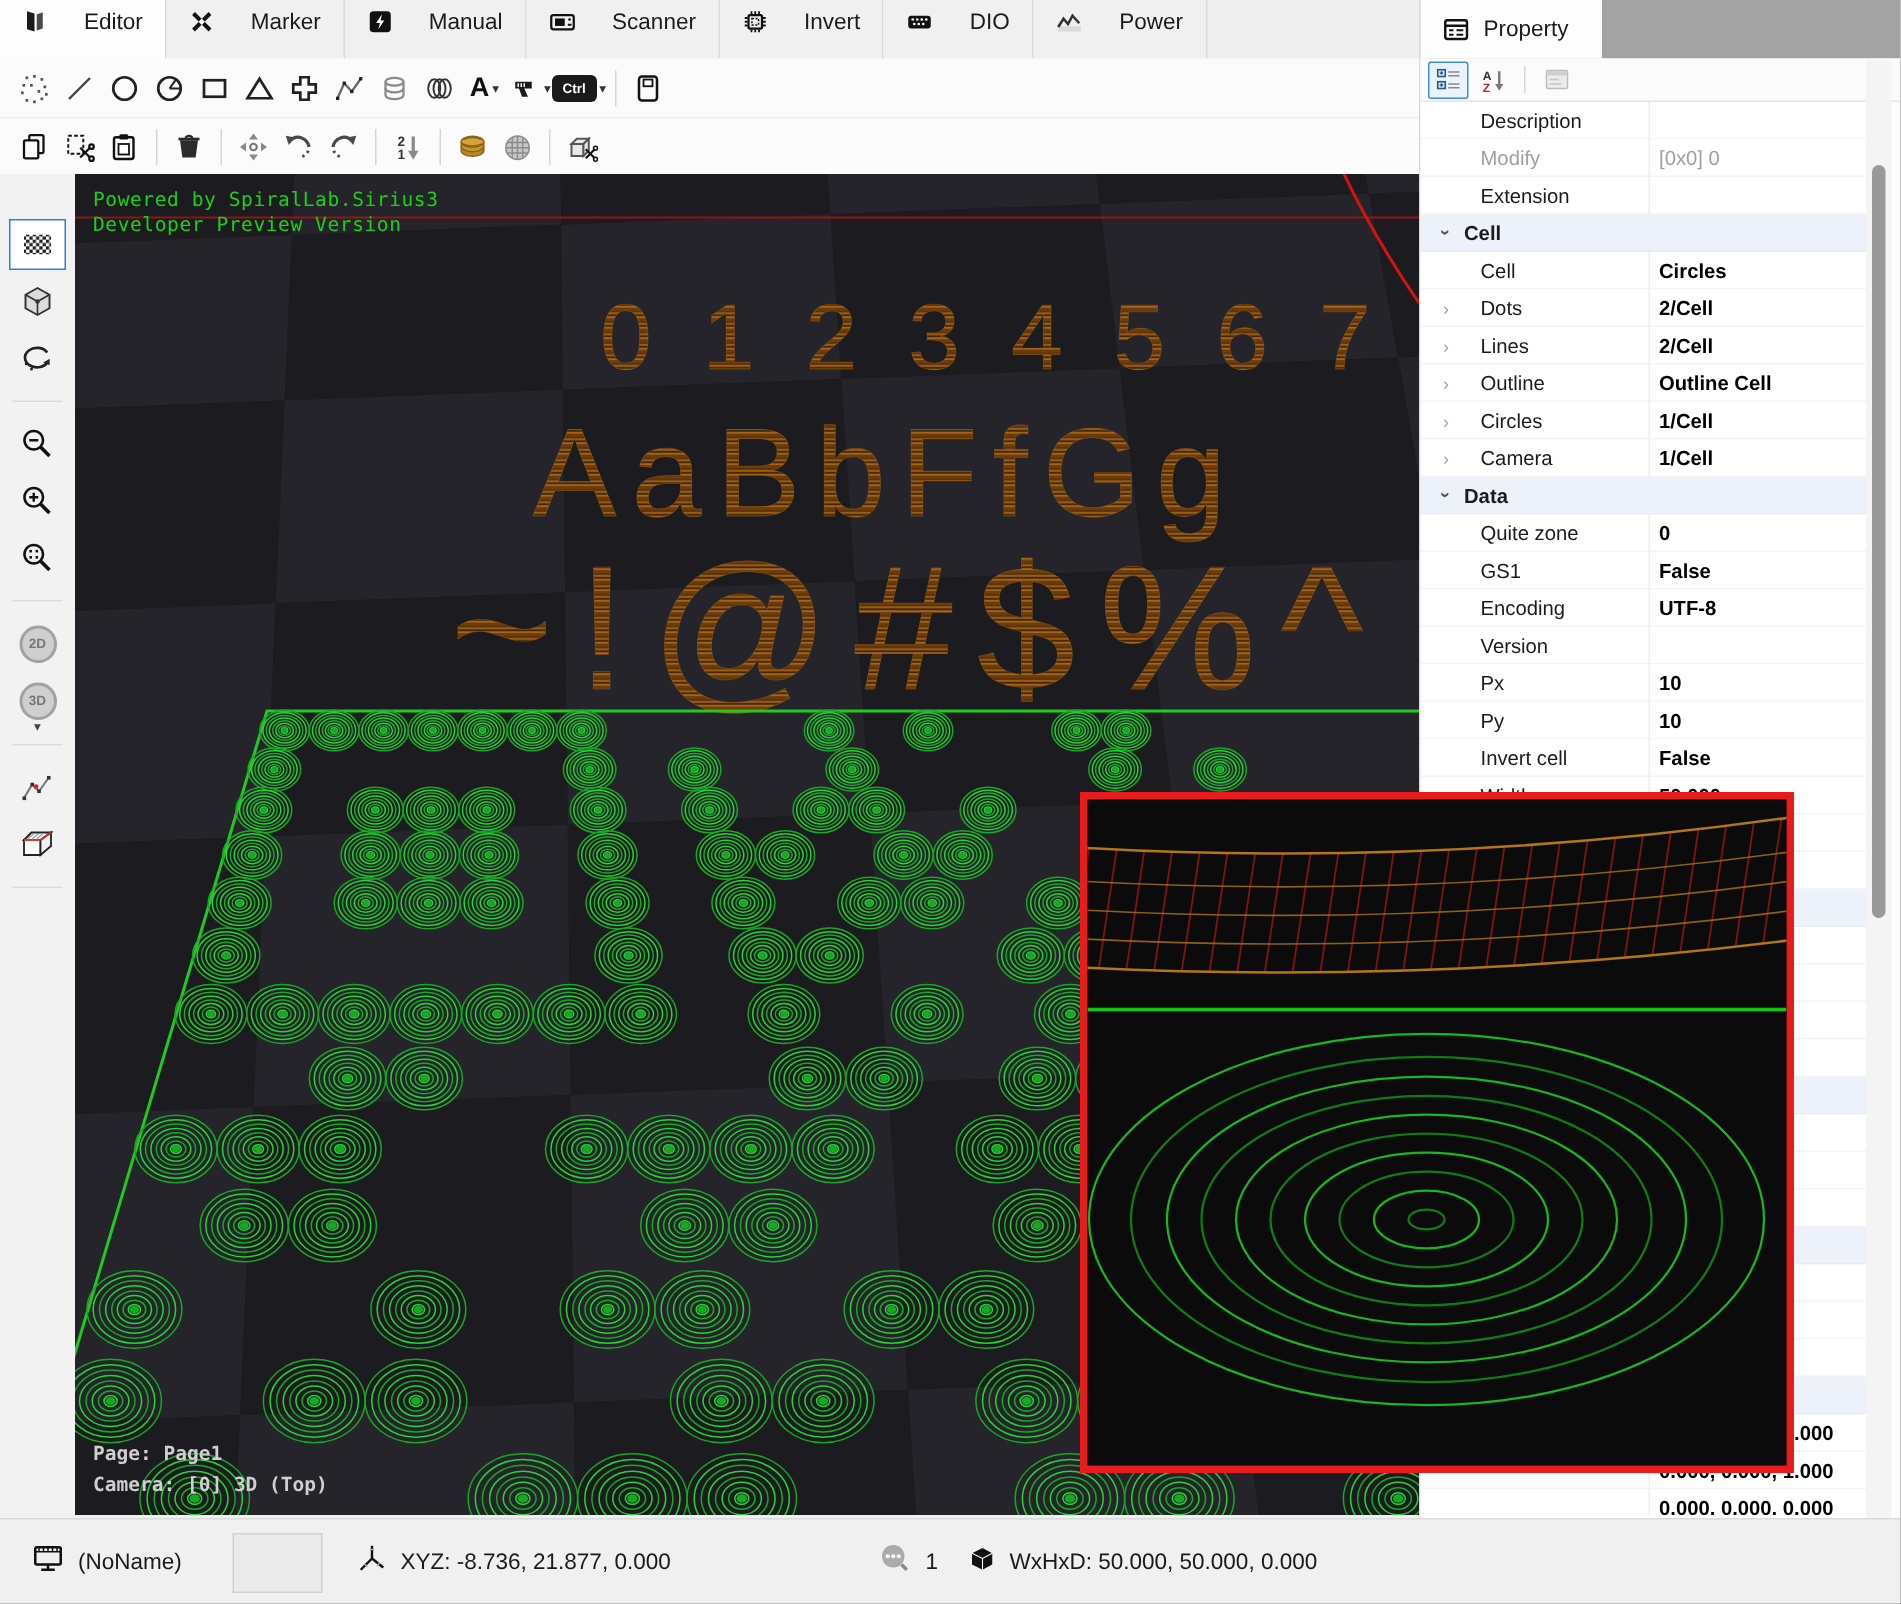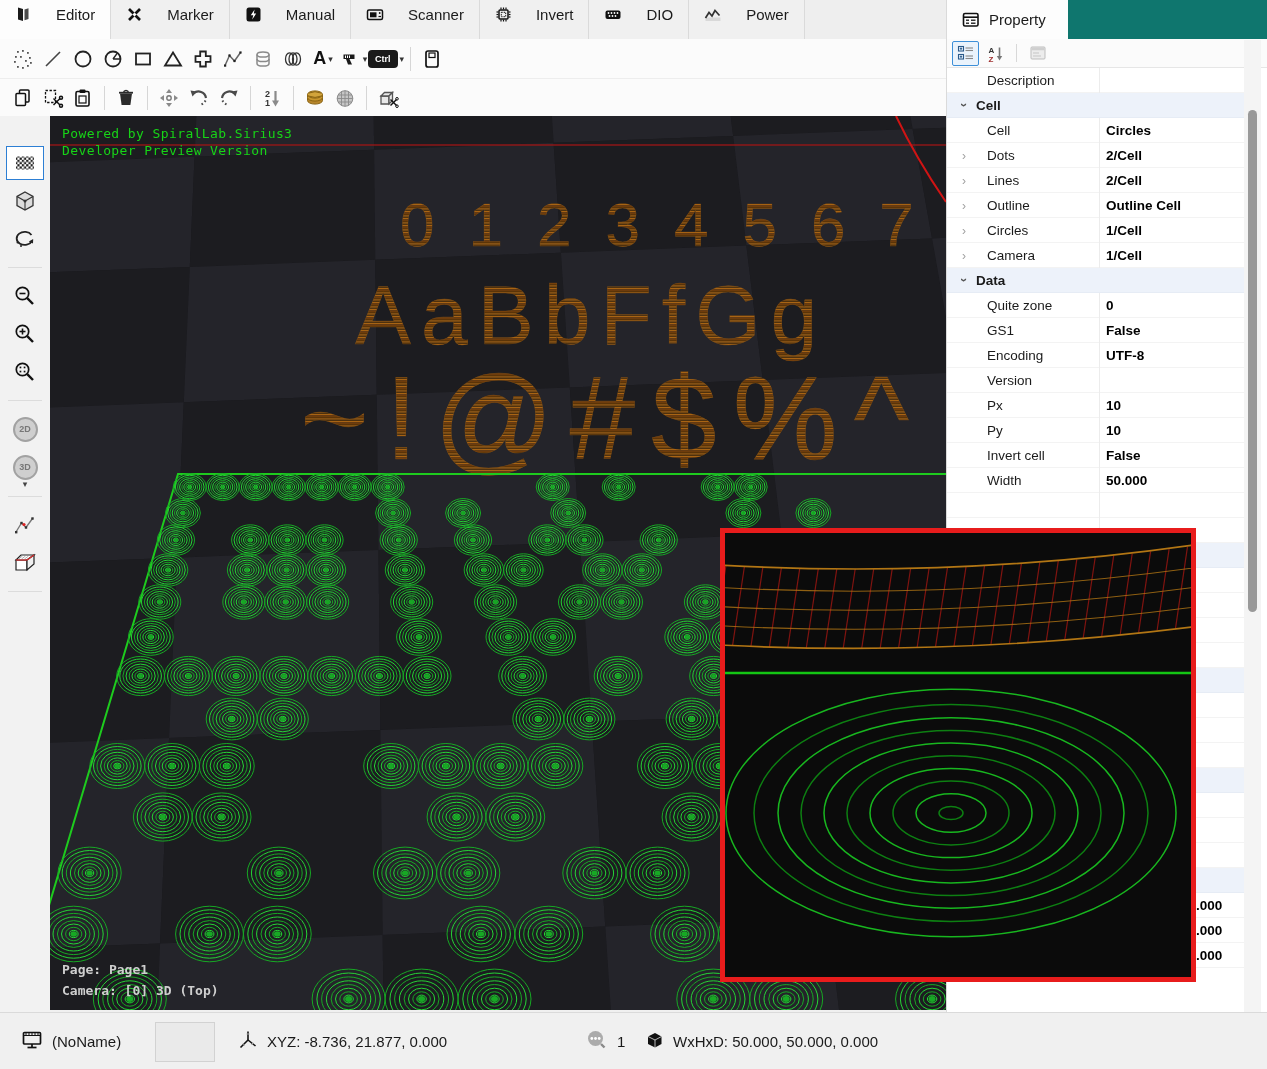--- a/index.html
+++ b/index.html
@@ -46,21 +46,21 @@
   .pg1{bottom:33px;} .pg2{bottom:12px;}
 
   
   .inset{position:absolute;left:720px;top:528px;width:466px;height:444px;border:5px solid #e81c1c;
          background:#0b0b0b;z-index:30;}
   #inset-gfx{position:absolute;left:0;top:0;width:466px;height:444px;}
 
   
   .panel{position:absolute;left:946px;top:0;width:321px;height:1012px;background:#ffffff;
          border-left:1px solid #dadada;box-sizing:border-box;z-index:5;}
-  .panel-tabstrip{height:39px;background:#0f766e;display:flex;}
+  .panel-tabstrip{height:39px;background:#a3a3a3;display:flex;}
   .panel-tab{display:flex;align-items:center;gap:9px;padding:0 22px 0 15px;background:#fdfdfd;font-size:15px;}
   .panel-toolbar{height:28px;background:#fbfbfb;border-bottom:1px solid #e6e6e6;display:flex;
                  align-items:center;padding-left:5px;gap:3px;}
   .pbtn{width:25px;height:23px;display:flex;align-items:center;justify-content:center;border:1px solid transparent;border-radius:2px;}
   .pbtn.selected{border:1px solid #3d8fd8;background:#eaf3fc;}
   .psep{width:1px;height:18px;background:#d8d8d8;margin:0 4px;}
   #prop-rows{position:absolute;left:0;top:68px;width:297px;height:942px;overflow:hidden;font-size:13.5px;}
   .prow{height:25px;box-sizing:border-box;display:grid;grid-template-columns:38px 114px 1fr;
         align-items:center;border-bottom:1px solid #f3f3f3;background:#fff;}
   .prow.cat{display:flex;background:#edf2fa;border-bottom:1px solid #e6ecf5;font-weight:bold;}
@@ -1641,20 +1641,30 @@
             <line x1="3" y1="10" x2="11" y2="10" stroke="#c5c5c5"></line>
           </svg>
         </div>
     </div>
     <div id="prop-rows">
         <div class="prow">
           <span class="gut"></span>
           <div class="lab">Description</div>
           <div class="val"></div>
         </div>
+        <div class="prow">
+          <span class="gut"></span>
+          <div class="lab muted">Modify</div>
+          <div class="val muted">[0x0] 0</div>
+        </div>
+        <div class="prow">
+          <span class="gut"></span>
+          <div class="lab">Extension</div>
+          <div class="val"></div>
+        </div>
         <div class="prow cat">
           <span class="chevcat">›</span>
           <span>Cell</span>
         </div>
         <div class="prow">
           <span class="gut"></span>
           <div class="lab">Cell</div>
           <div class="val strong">Circles</div>
         </div>
         <div class="prow">

